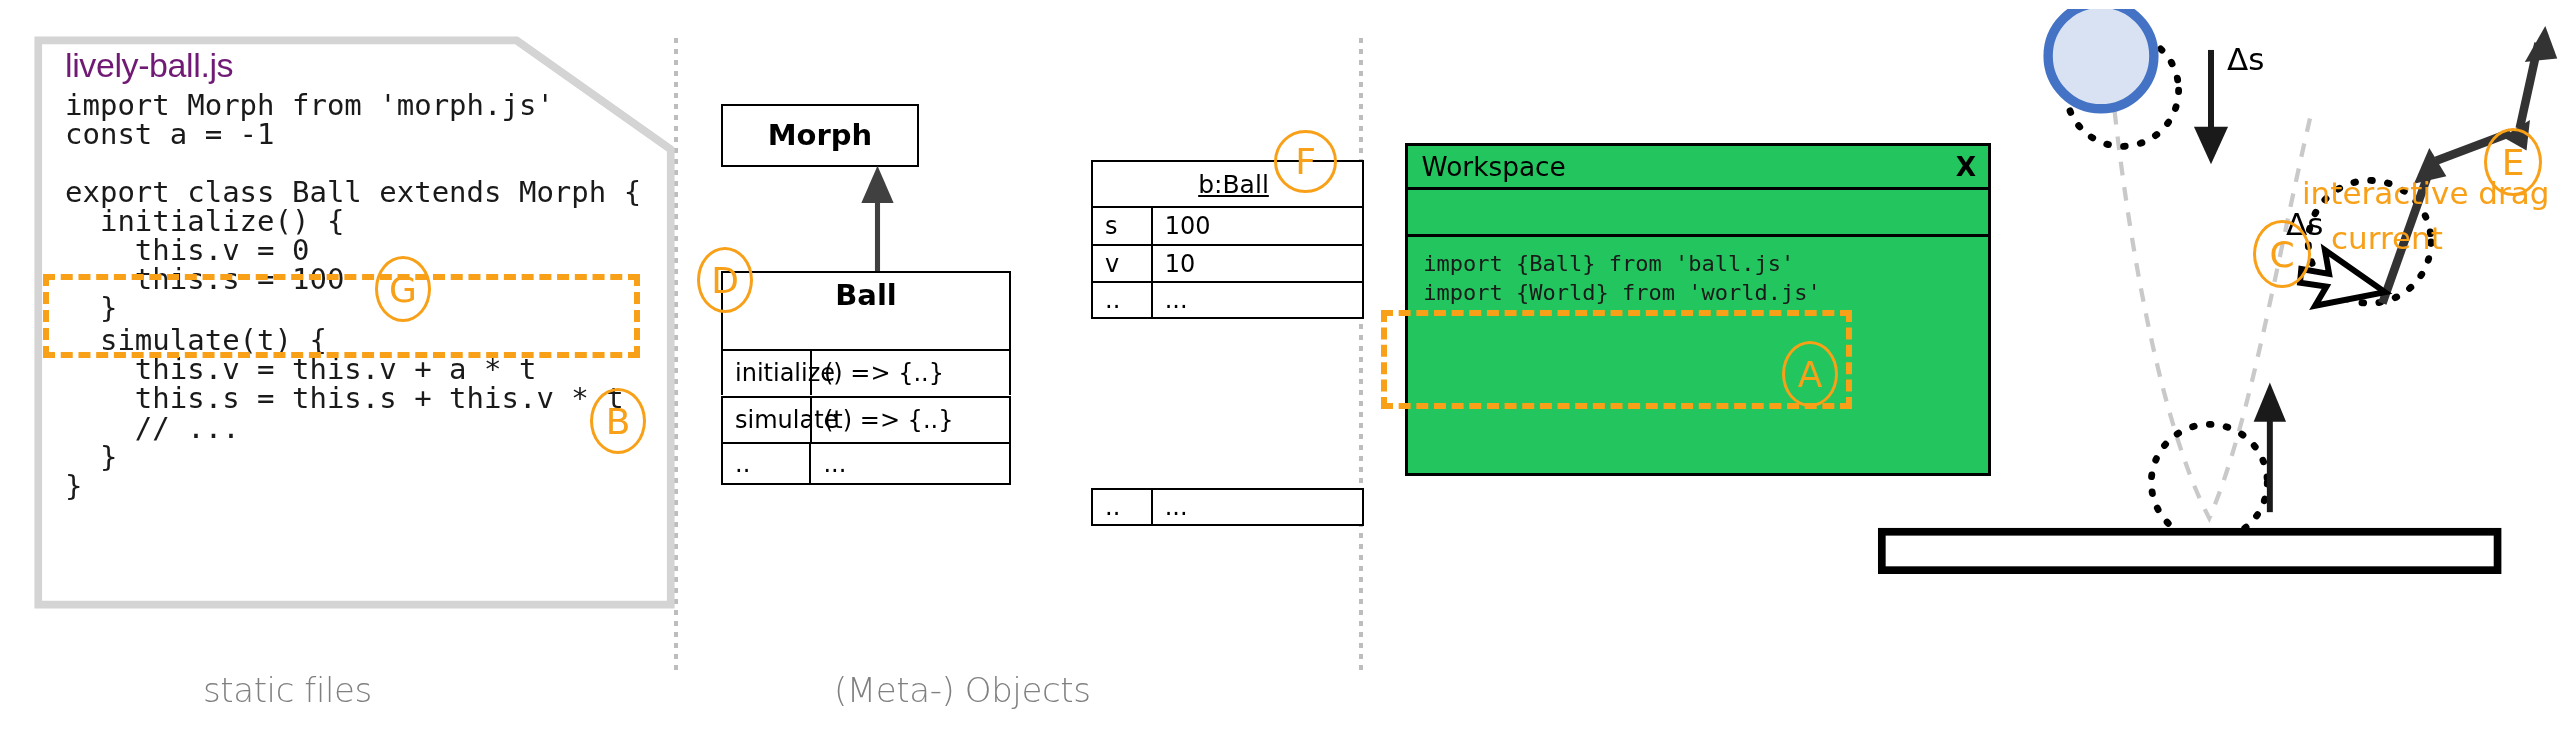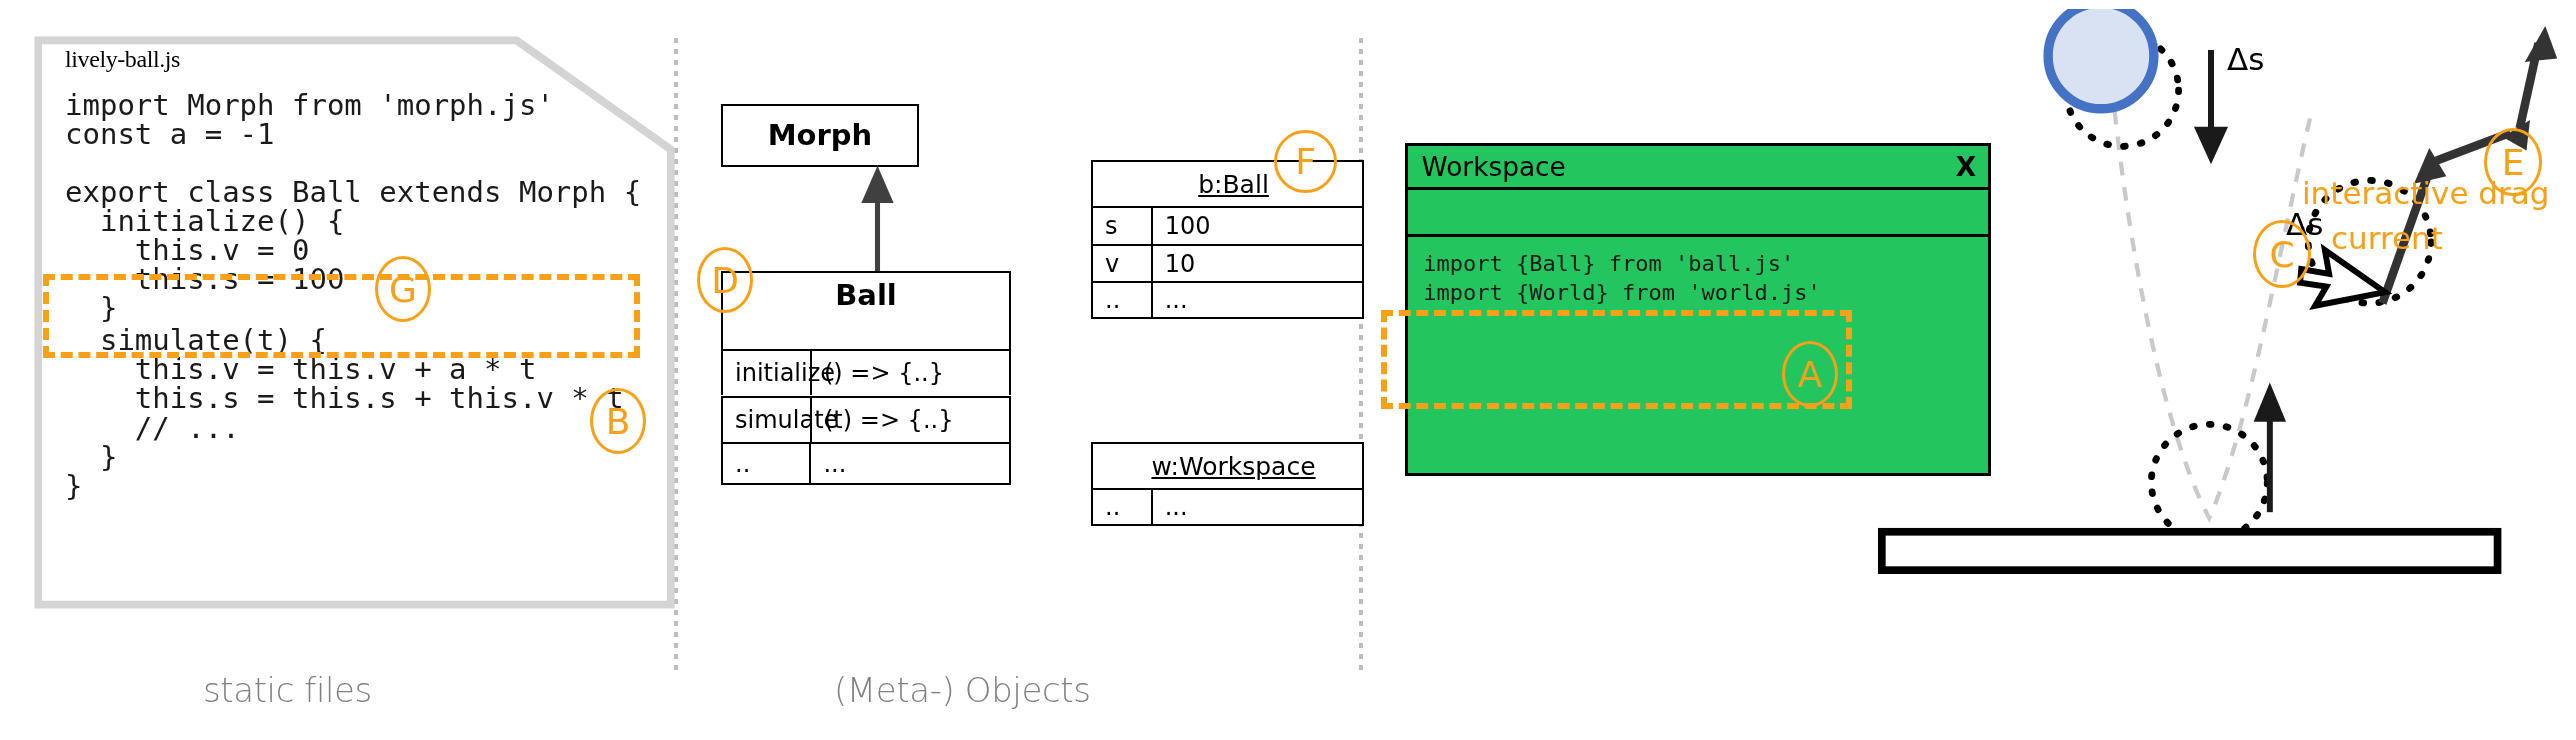--- a/index.html
+++ b/index.html
@@ -34,21 +34,21 @@
     font-weight: 300;
     white-space: nowrap;
     letter-spacing: -0.4px;
   }
 
   
   .doc-wrap { position:absolute; left:34px; top:36px; width:641px; height:573px; }
   .doc-svg { position:absolute; left:0; top:0; }
   .doc-title {
     position:absolute; left:31px; top:10.2px;
-    font-size:24px; color:#000000; font-family:Liberation Serif, serif;
+    font-size:34px; color:#701a75; font-family:Liberation Sans, sans-serif;
     font-weight:400; letter-spacing:-0.4px;
   }
   .doc-code {
     position:absolute; left:31px; top:53px;
     font-family:"DejaVu Sans Mono", monospace;
     font-size:29px; line-height:29px;
     color:#1a1a1a; white-space:pre;
   }
 
   
@@ -220,25 +220,20 @@
   </div>
   <div class="objbox" style="left:1091px; top:281px; width:273px; height:38px; border-top:2.6px solid #000;">
     <div style="display:flex; height:100%;">
       <div class="uml-cell left" style="width:60px; font-size:24px;">..</div>
       <div class="uml-cell" style="width:211px; font-size:24px;">...</div>
     </div>
   </div>
 
   <div class="marker" style="left:1274px; top:130px; width:63px; height:63px; font-size:36px;">F</div>
 
-  <div class="objbox" style="left:1091px; top:442px; width:273px; height:46px; border-bottom:none;">
-    <div class="obj-head" style="height:100%; font-size:25px;">
-        <span>w:Workspace</span>
-      </div>
-  </div>
   <div class="objbox" style="left:1091px; top:488px; width:273px; height:38px; border-top:2.6px solid #000;">
     <div style="display:flex; height:100%;">
       <div class="uml-cell left" style="width:60px; font-size:24px;">..</div>
       <div class="uml-cell" style="width:211px; font-size:24px;">...</div>
     </div>
   </div>
 
   <div class="caption" style="left:834px; top:670px;">(Meta-) Objects</div>
 
   <div class="win" style="left:1405px; top:143px; width:586px; height:94px;">

